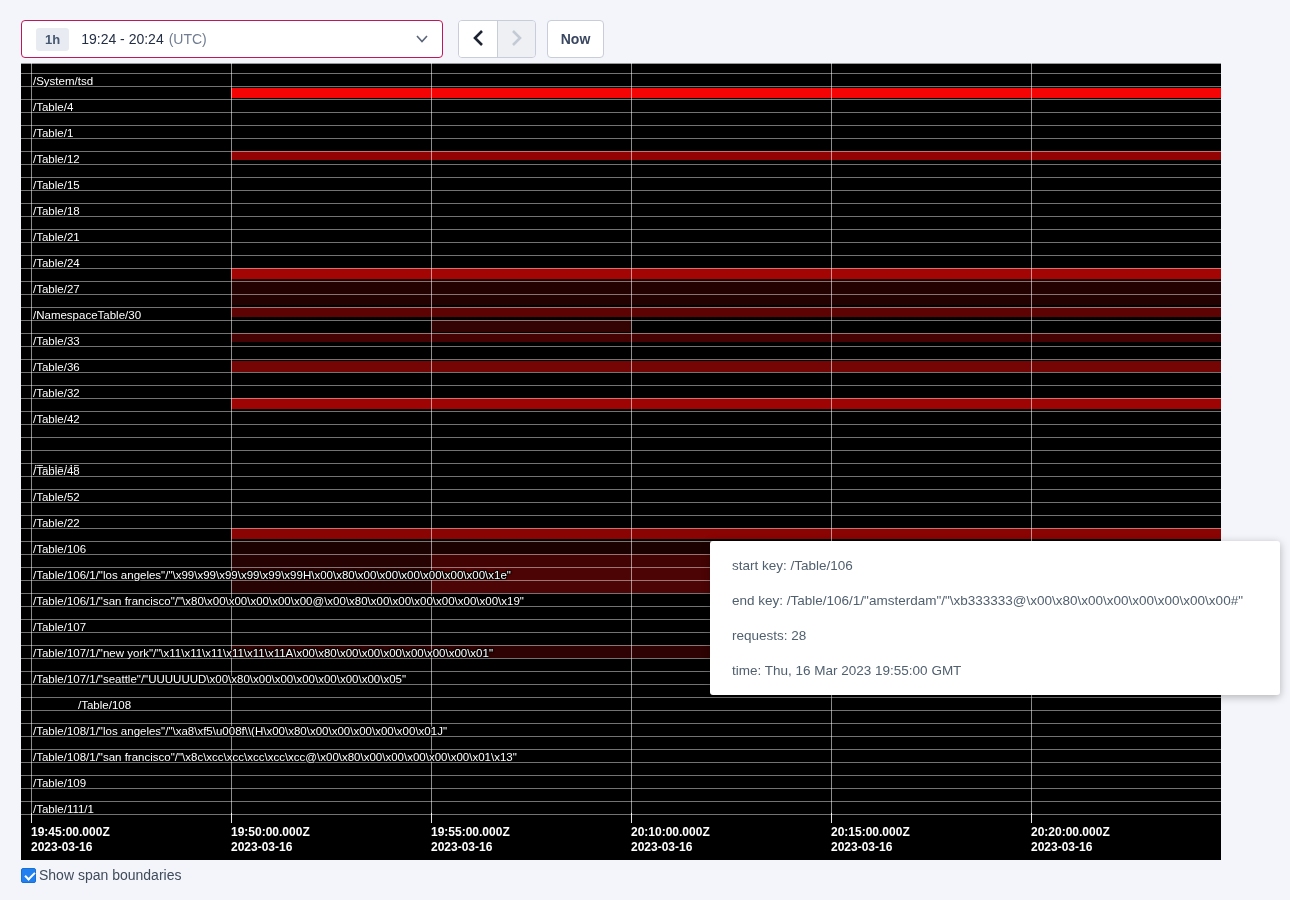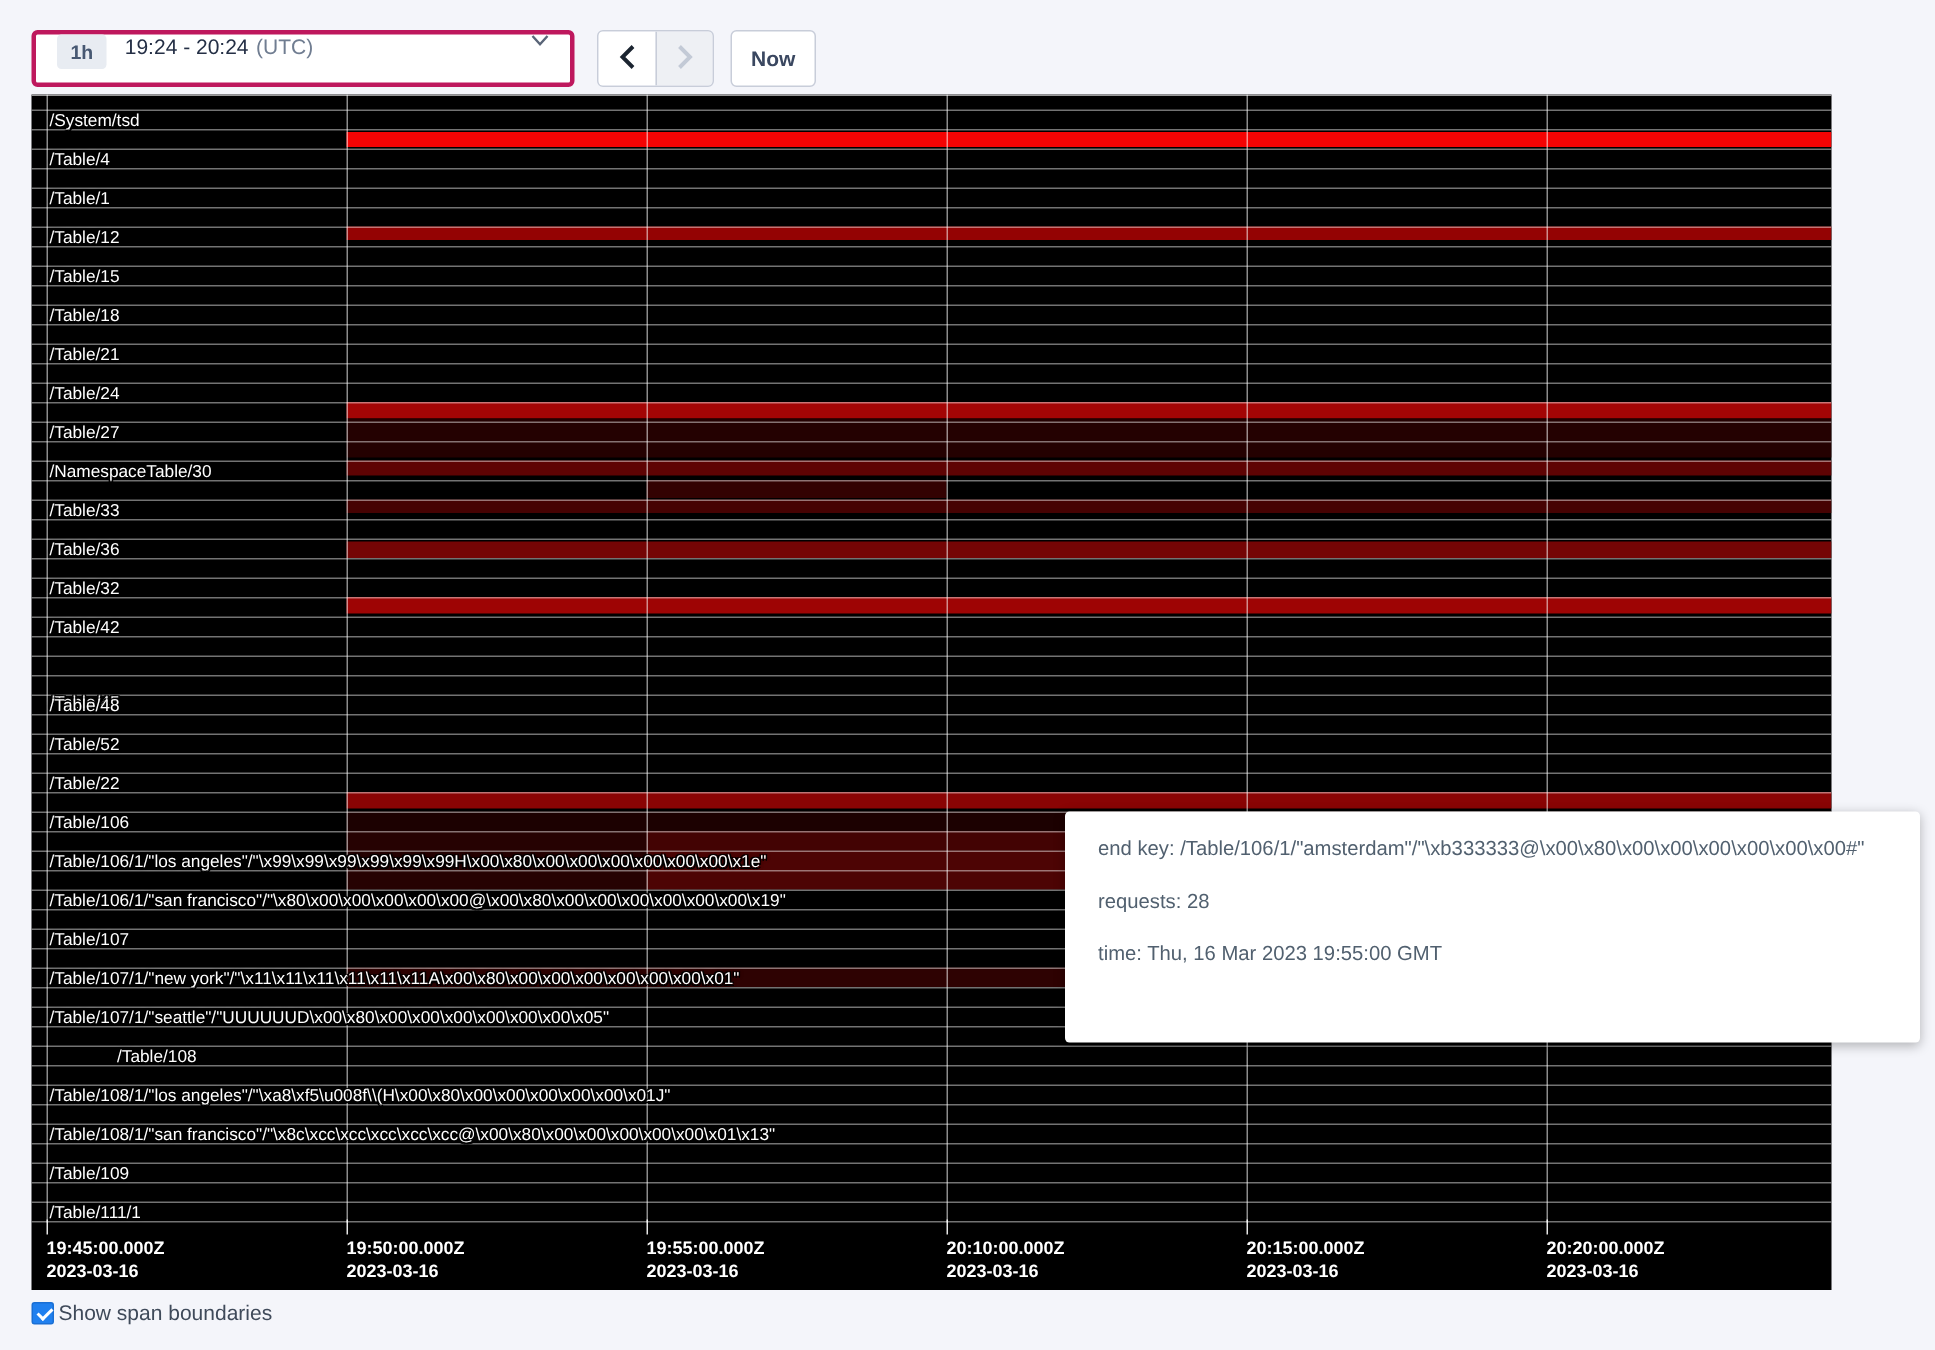--- a/index.html
+++ b/index.html
@@ -6,22 +6,22 @@
   html,body { width:1290px; height:900px; }
   body {
     background:#f4f5fa;
     font-family:"Liberation Sans", sans-serif;
     position:relative;
     overflow:hidden;
   }
   
   .toolbar { position:absolute; left:21px; top:20px; height:38px; display:flex; align-items:stretch; }
   .range-select {
-    width:362px; background:#fff; border:3px solid #be185d; border-radius:4px;
-    display:flex; align-items:flex-start; padding:0 14px; cursor:pointer;
+    width:422px; background:#fff; border:1px solid #be185d; border-radius:4px;
+    display:flex; align-items:center; padding:0 14px; cursor:pointer;
   }
   .range-badge {
     background:#e8ecf2; color:#475872; font-size:13px; font-weight:bold;
     padding:4px 9px; border-radius:3px; margin-right:12px;
   }
   .range-text { font-size:14px; font-weight:normal; color:#242f45; }
   .range-tz { font-size:14px; color:#707d91; margin-left:5px; }
   .range-caret { margin-left:auto; display:flex; align-items:center; }
   .nav-group { display:flex; margin-left:15px; border:1px solid #c8cdd9; border-radius:4px; overflow:hidden; }
   .nav-btn { width:38px; display:flex; align-items:center; justify-content:center; background:#fff; border:none; cursor:pointer; }
@@ -234,20 +234,21 @@
     <div class="row-label" style="top: 584px;">/Table/107/1/"new york"/"\x11\x11\x11\x11\x11\x11A\x00\x80\x00\x00\x00\x00\x00\x00\x01"</div>
     <div class="row-label" style="top: 610px;">/Table/107/1/"seattle"/"UUUUUUD\x00\x80\x00\x00\x00\x00\x00\x00\x05"</div>
     <div class="row-label" style="top: 636px; margin-left: 45px;">/Table/108</div>
     <div class="row-label" style="top: 662px;">/Table/108/1/"los angeles"/"\xa8\xf5\u008f\\(H\x00\x80\x00\x00\x00\x00\x00\x01J"</div>
     <div class="row-label" style="top: 688px;">/Table/108/1/"san francisco"/"\x8c\xcc\xcc\xcc\xcc\xcc@\x00\x80\x00\x00\x00\x00\x00\x01\x13"</div>
     <div class="row-label" style="top: 714px;">/Table/109</div>
     <div class="row-label" style="top: 740px;">/Table/111/1</div>
   </div>
 
 <div class="tooltip">
+  <p>start key: /Table/106</p>
   <p>end key: /Table/106/1/"amsterdam"/"\xb333333@\x00\x80\x00\x00\x00\x00\x00\x00#"</p>
   <p>requests: 28</p>
   <p>time: Thu, 16 Mar 2023 19:55:00 GMT</p>
 </div>
 
 <div class="footer">
   <span class="checkbox" id="span-checkbox"></span>
   <span class="checkbox-label">Show span boundaries</span>
 </div>
 

